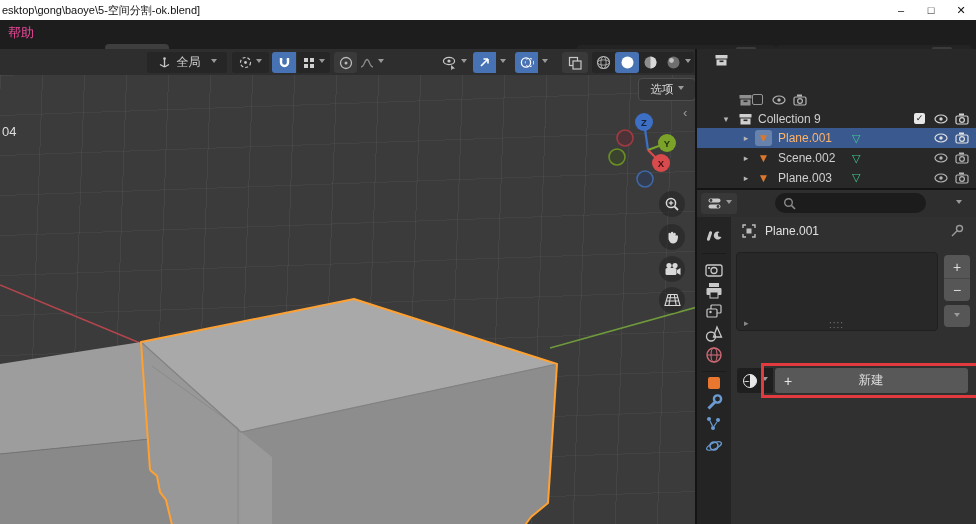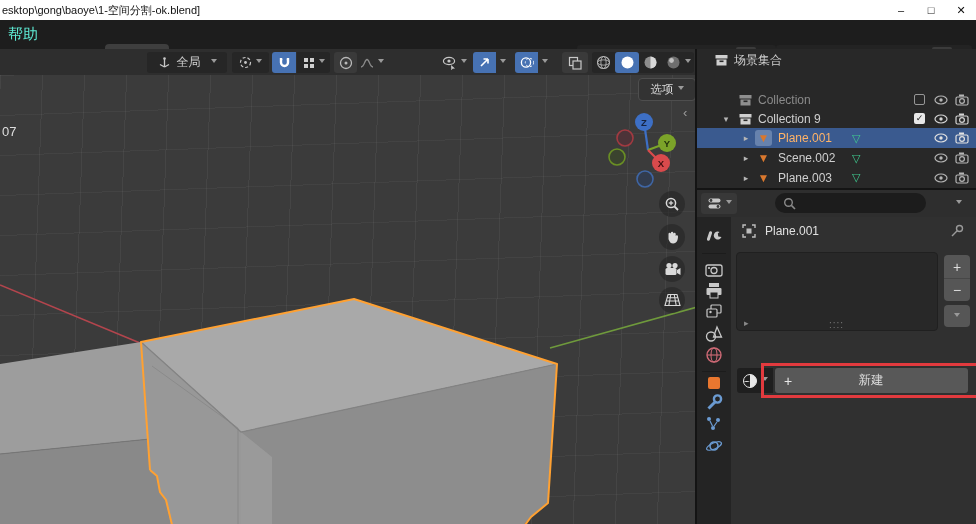--- a/index.html
+++ b/index.html
@@ -7,21 +7,21 @@
   .abs{position:absolute;}
   .flex{display:flex;align-items:center;}
   .txt{font-size:12px;color:#cfcfcf;white-space:nowrap;}
   .chev{display:inline-block;width:0;height:0;border:3px solid transparent;border-top:4px solid #9a9a9a;margin-left:4px;}
   
   #titlebar{left:0;top:0;width:976px;height:20px;background:#fff;}
   #titlebar .t{font-size:11px;color:#111;margin-left:2px;line-height:20px;}
   .winbtn{width:30px;height:20px;text-align:center;line-height:20px;font-size:11px;color:#111;cursor:default;}
   
   #topbar{left:0;top:20px;width:976px;height:29px;background:#1d1d1d;border-bottom:1px solid #121212;}
-  .menu-item{font-size:15px;color:#5eead4;padding:0 6px;line-height:28px;}
+  .menu-item{font-size:13px;color:#ec4899;padding:0 6px;line-height:28px;font-family:Liberation Mono, monospace;}
   .wtabs{position:absolute;left:50px;top:24px;height:22px;display:flex;gap:2px;overflow:hidden;width:527px;}
   .wtab{font-size:11.5px;color:#969696;padding:0 9px;line-height:21px;border-radius:4px;}
   .wtab.active{background:#3e3e3e;color:#fff;}
   .idsel{position:absolute;top:25px;height:21px;background:#232323;border-radius:3px;display:flex;align-items:center;padding:0 4px;}
   .idsel .lbl{font-size:11.5px;color:#d8d8d8;margin-left:5px;flex:1;}
   .mini-btn{width:20px;height:17px;background:#3b3b3b;border-radius:2px;display:flex;align-items:center;justify-content:center;margin-left:3px;}
   .xdim{color:#6f6f6f;font-size:10px;margin:0 4px;}
   
   .hdr{background:#2e2e2e;border-bottom:1px solid #1c1c1c;}
   .hbtn{position:absolute;top:52px;height:21px;display:flex;align-items:center;justify-content:center;border-radius:3px;}
@@ -64,21 +64,21 @@
   #newbtn .lbl{flex:1;text-align:center;color:#dcdcdc;font-size:12.5px;margin-right:18px;}
   #matbrowse{position:absolute;left:6px;top:151px;width:36px;height:25px;background:#1f1f1f;border-radius:3px 0 0 3px;display:flex;align-items:center;justify-content:center;}
   #slotlist{position:absolute;left:5px;top:35px;width:202px;height:79px;background:#282828;border:1px solid #202020;border-radius:4px;box-sizing:border-box;}
 </style>
 </head>
 <body>
 
 <div id="app">
 
   <div class="abs flex" id="titlebar">
-    <div class="t">esktop\gong\baoye\1-空间分割-ok.blend]</div>
+    <div class="t">esktop\gong\baoye\5-空间分割-ok.blend]</div>
     <div class="abs flex" style="right:0;top:0;">
       <div class="winbtn">–</div>
       <div class="winbtn">□</div>
       <div class="winbtn">✕</div>
     </div>
   </div>
 
   <div class="abs" id="topbar">
     <div class="menu-item abs" style="left:2px;top:0;">帮助</div>
     <div class="wtabs">
@@ -264,21 +264,21 @@
         <polygon points="141,267 150,395 157,401 160,417 166,425 172,455 241,455 241,357" fill="#989898"></polygon>
         <polygon points="241,357 557,289 548,428 531,442 519,455 241,455" fill="#8d8d8d"></polygon>
         <polygon points="241,357 272,382 272,455 241,455" fill="#a4a4a4" opacity="0.6"></polygon>
         <path d="M152,291 L238,353 L238,455" fill="none" stroke="#6f6f6f" stroke-width="1" opacity="0.35"></path>
         <path d="M141,267 L241,357 L557,289" fill="none" stroke="#838383" stroke-width="1.2"></path>
         <path d="M150,395 L141,267 L354,224 L557,289 L548,428 L531,442 L519,458" fill="none" stroke="#ffa132" stroke-width="2" stroke-linejoin="round"></path>
         <path d="M150,395 L157,401 L160,417 L166,425 L174,458" fill="none" stroke="#ffa132" stroke-width="2"></path>
       </g>
     </svg>
 
-    <div class="abs" style="left:2px;top:49px;font-size:13px;color:#dedede;">07</div>
+    <div class="abs" style="left:2px;top:49px;font-size:13px;color:#dedede;">04</div>
     <div class="abs" style="left:683px;top:30px;font-size:13px;color:#9a9a9a;">‹</div>
 
     <svg class="abs" style="left:598px;top:25px;" width="92" height="96" viewBox="0 0 92 96">
       <line x1="50" y1="50" x2="46" y2="22" stroke="#3d6fc5" stroke-width="2.2"></line>
       <line x1="50" y1="50" x2="69" y2="43" stroke="#7ba329" stroke-width="2.2"></line>
       <line x1="50" y1="50" x2="63" y2="63" stroke="#d94a4c" stroke-width="2.2"></line>
       <circle cx="27" cy="38" r="8" fill="#4d3338" stroke="#a23a41" stroke-width="1.6"></circle>
       <circle cx="19" cy="57" r="8" fill="#3a432e" stroke="#6a8f24" stroke-width="1.6"></circle>
       <circle cx="47" cy="79" r="8" fill="#323c4e" stroke="#3f66a5" stroke-width="1.6"></circle>
       <circle cx="46" cy="22" r="9" fill="#3d6fc5"></circle>
@@ -362,31 +362,29 @@
 
   <div class="abs" id="outliner">
 
     <div class="orow" style="top:2px;height:18px;">
       <div style="width:18px;"></div>
       <svg width="13" height="12">
           <rect x="0.5" y="1" width="12" height="3.5" fill="#d0d0d0"></rect>
           <rect x="1.5" y="5.5" width="10" height="6" fill="#d0d0d0"></rect>
           <rect x="4.5" y="6.5" width="4" height="1.6" fill="#282828"></rect>
         </svg>
-      <span class="name">场景集合</span>
     </div>
 
     <div class="orow" style="top:41px;height:19px;">
       <div style="width:42px;"></div>
       <svg width="13" height="12">
           <rect x="0.5" y="1" width="12" height="3.5" fill="#8f8f8f"></rect>
           <rect x="1.5" y="5.5" width="10" height="6" fill="#8f8f8f"></rect>
           <rect x="4.5" y="6.5" width="4" height="1.6" fill="#282828"></rect>
         </svg>
-      <span class="name" style="color:#8a8a8a;">Collection</span>
       <div class="cb off" style="margin-right:9px;"></div>
       <svg width="14" height="10" style="margin-right:7px;">
           <ellipse cx="7" cy="5" rx="6" ry="4" fill="none" stroke="#b5b5b5" stroke-width="1.2"></ellipse>
           <circle cx="7" cy="5" r="1.7" fill="#b5b5b5"></circle>
         </svg>
       <svg width="15" height="12" style="margin-right:6px;">
           <rect x="4" y="0.5" width="5" height="2" fill="#b5b5b5"></rect>
           <rect x="1" y="3" width="12" height="8" rx="1.5" fill="none" stroke="#b5b5b5" stroke-width="1.2"></rect>
           <circle cx="7" cy="7" r="2.4" fill="none" stroke="#b5b5b5" stroke-width="1.2"></circle>
         </svg>

